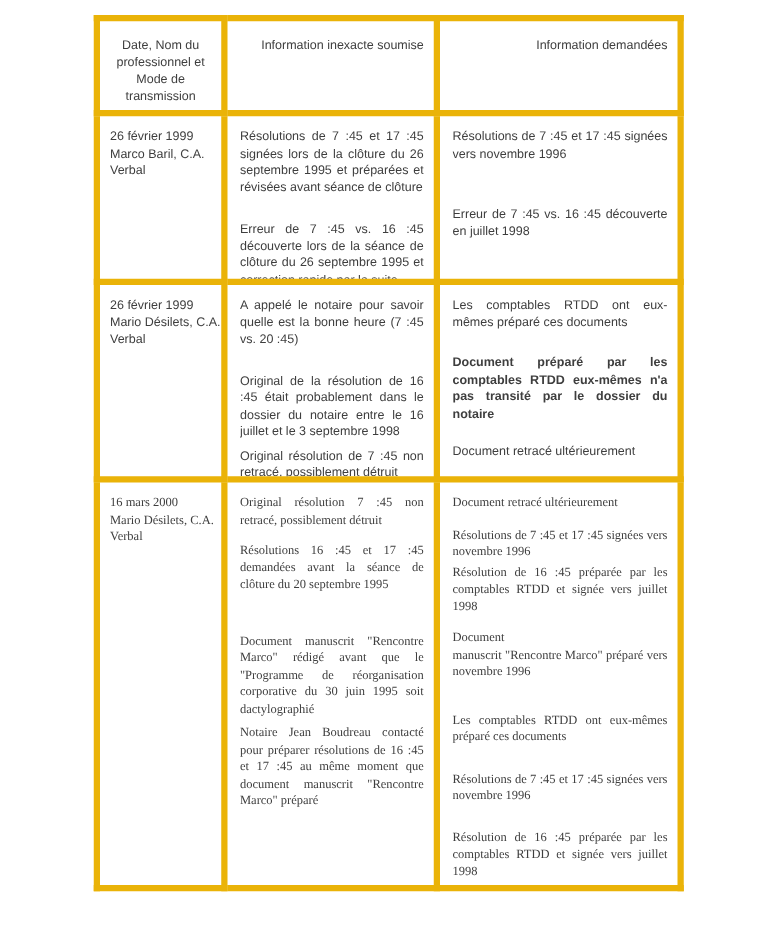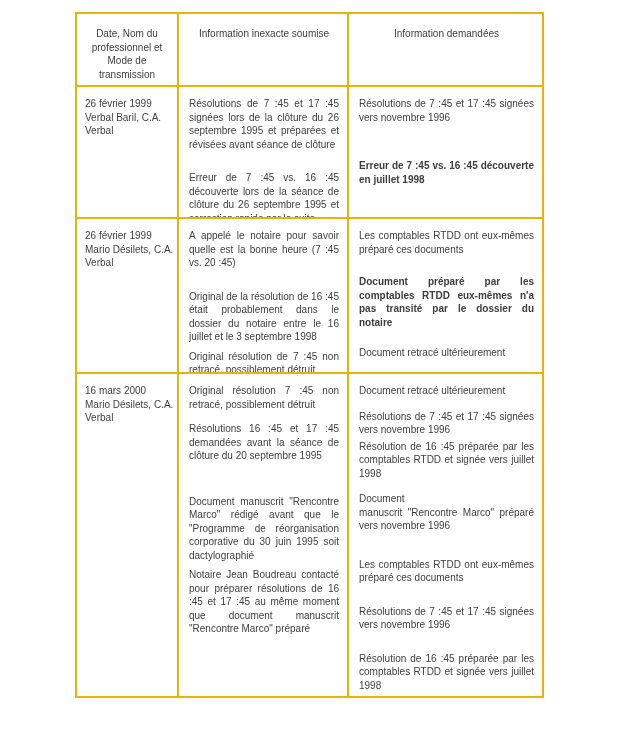--- a/index.html
+++ b/index.html
@@ -19,50 +19,50 @@
     border-collapse: collapse;
     table-layout: fixed;
     font-size: 10px;
     line-height: 13.5px;
   }
   col.w1 { width: 102px; }
   col.w2 { width: 170px; }
   col.w3 { width: 195px; }
 
   th, td {
-    border: 2px solid #eab308;
+    border: 5px solid #eab308;
     vertical-align: top;
     font-weight: 400;
     padding: 0;
   }
-  th  { padding: 13px 8px 0 10px; text-align: center; }
+  th  { padding: 13px 8px 0 10px; text-align: right; }
   th.c1 { padding: 13px 6px 0 6px; text-align: center; }
   td  { padding: 10px 8px 0 10px; }
   td.c1 { padding: 10px 0 0 8px; }
 
   .box { overflow: hidden; }
   .b0 { height: 58px; }
   .b1 { height: 120px; }
   .b2 { height: 143px; }
-  .b3 { height: 312px; }
+  .b3 { height: 312px; font-family: Liberation Serif, serif; }
 
   .para { text-align: justify; }
   .idline { white-space: nowrap; }
 
   .mt0  { margin-top: 0; }
   .mt3  { margin-top: 3px; }
   .mt6  { margin-top: 6px; }
   .mt8  { margin-top: 20px; }
   .mt11 { margin-top: 11px; }
   .mt12 { margin-top: 12px; }
   .mt17 { margin-top: 17px; }
   .mt19 { margin-top: 19px; font-weight: bold; }
   .mt25 { margin-top: 25px; }
   .mt32 { margin-top: 32px; }
-  .mt35 { margin-top: 35px; font-weight: bold; }
+  .mt35 { margin-top: 35px; }
 </style>
 </head>
 <body>
 
 <div class="page">
   <table class="tbl">
     <colgroup>
         <col class="w1">
         <col class="w2">
         <col class="w3">
@@ -79,21 +79,21 @@
           <div class="box b0">Information demandées</div>
         </th>
       </tr>
     </thead>
     <tbody>
 
       <tr>
         <td class="c1">
           <div class="box b1">
             <div class="idline">26 février 1999</div>
-            <div class="idline">Verbal Baril, C.A.</div>
+            <div class="idline">Marco Baril, C.A.</div>
             <div class="idline">Verbal</div>
           </div>
         </td>
         <td>
           <div class="box b1">
             <div class="para">Résolutions de 7 :45 et 17 :45 signées lors de la clôture du 26 septembre 1995 et préparées et révisées avant séance de clôture</div>
             <div class="para mt8">Erreur de 7 :45 vs. 16 :45 découverte lors de la séance de clôture du 26 septembre 1995 et correction rapide par la suite</div>
           </div>
         </td>
         <td>

